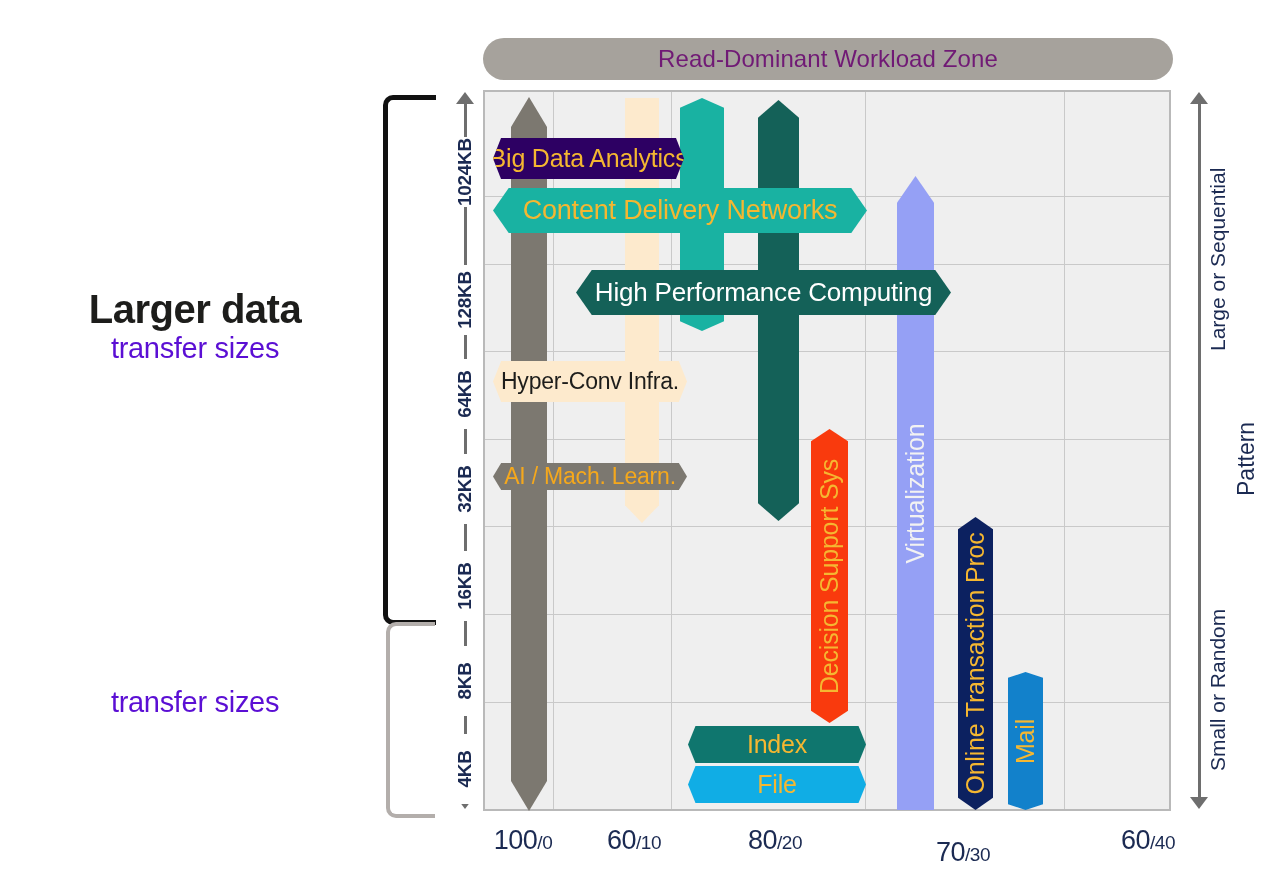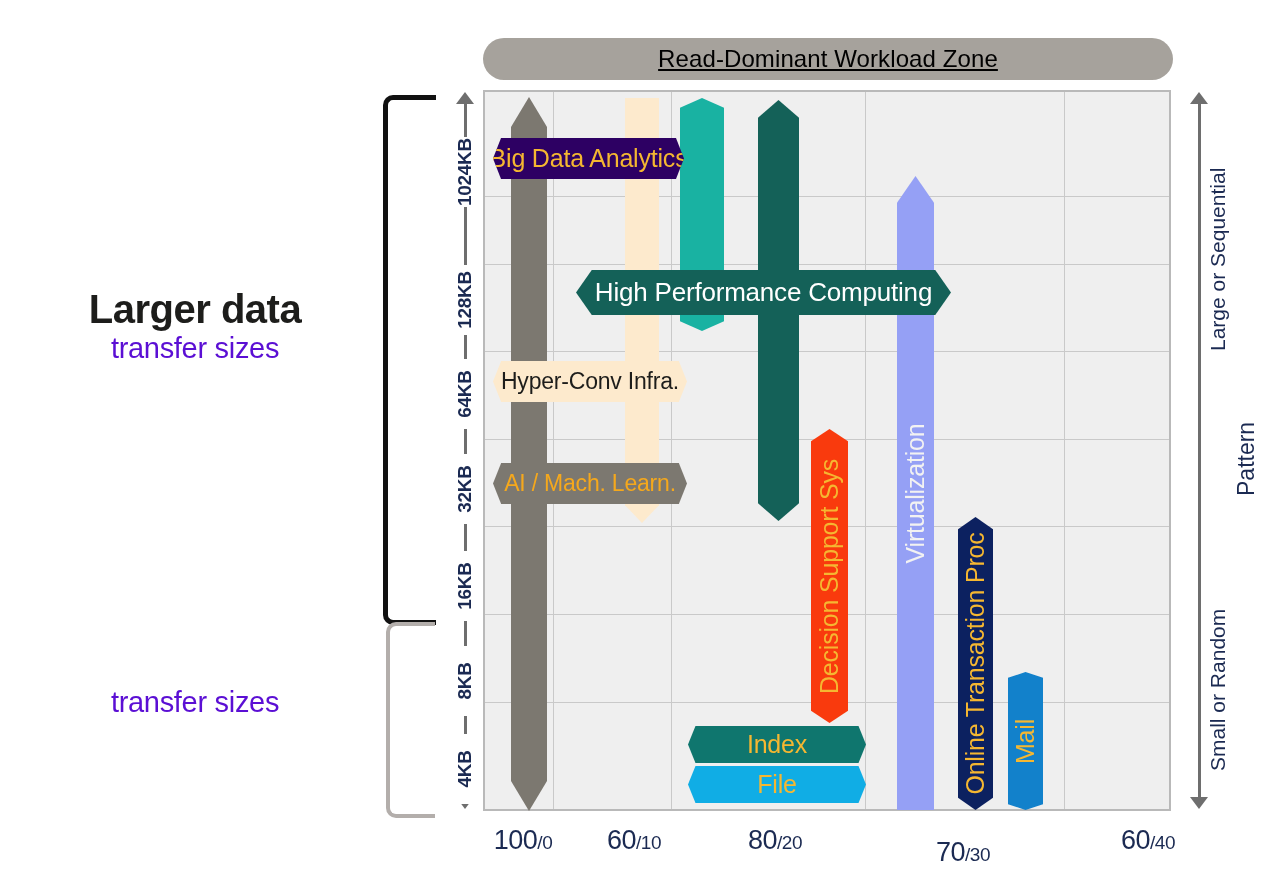--- a/index.html
+++ b/index.html
@@ -10,21 +10,21 @@
   }
   #stage{position:relative;width:1280px;height:882px;}
 
   
   .zone-pill{
     position:absolute;left:483px;top:38px;width:690px;height:42px;
     background:#a6a29c;border-radius:21px;
     display:flex;align-items:center;justify-content:center;
   }
   .zone-pill span{
-    color:#000000;font-size:24px;letter-spacing:.1px;text-decoration:underline;
+    color:#701a75;font-size:24px;letter-spacing:.1px;
   }
 
   
   .plot{
     position:absolute;left:483px;top:90px;width:688px;height:721px;
     background:#efefef;border:2px solid #b9b9b9;box-sizing:border-box;
   }
   .gl-h{position:absolute;left:0;right:0;height:1px;background:#c9c9c9;}
   .gl-v{position:absolute;top:0;bottom:0;width:1px;background:#c9c9c9;}
 
@@ -179,30 +179,33 @@
     </div>
 
     <div class="varrow" style="left:523px;top:580px;width:35px;height:138px;background:#1281cb;">
       <span style="color:#f5b731;">Mail</span>
     </div>
 
     <div class="harrow" style="left:8px;top:46px;width:191px;height:41px;background:#2d0063;">
       <span style="color:#f5b731;text-align:right;">Big Data Analytics</span>
     </div>
 
+    <div class="harrow" style="left:8px;top:96px;width:374px;height:45px;background:#19b2a2;">
+      <span style="color:#f5b731;font-size:27px;">Content Delivery Networks</span>
+    </div>
 
     <div class="harrow" style="left:91px;top:178px;width:375px;height:45px;background:#146158;">
       <span style="color:#ffffff;font-size:26px;">High Performance Computing</span>
     </div>
 
     <div class="harrow" style="left:8px;top:269px;width:194px;height:41px;background:#fdeacd;">
       <span style="color:#1d1d1b;font-size:23px;">Hyper-Conv Infra.</span>
     </div>
 
-    <div class="harrow" style="left:8px;top:371px;width:194px;height:41px;background:#7c7870;">
+    <div class="harrow" style="left:8px;top:371px;width:194px;height:27px;background:#7c7870;">
       <span style="color:#f5a81c;font-size:23px;">AI / Mach. Learn.</span>
     </div>
 
     <div class="harrow" style="left:203px;top:634px;width:178px;height:37px;background:#0f766e;">
       <span style="color:#f5b731;">Index</span>
     </div>
 
     <div class="harrow" style="left:203px;top:674px;width:178px;height:37px;background:#10ade5;">
       <span style="color:#f5b731;">File</span>
     </div>

